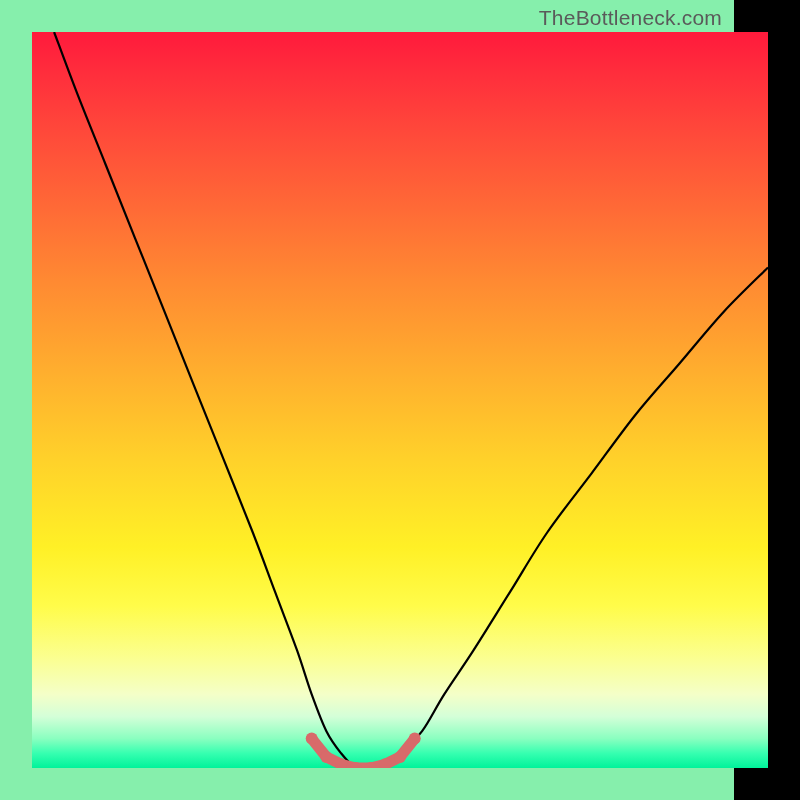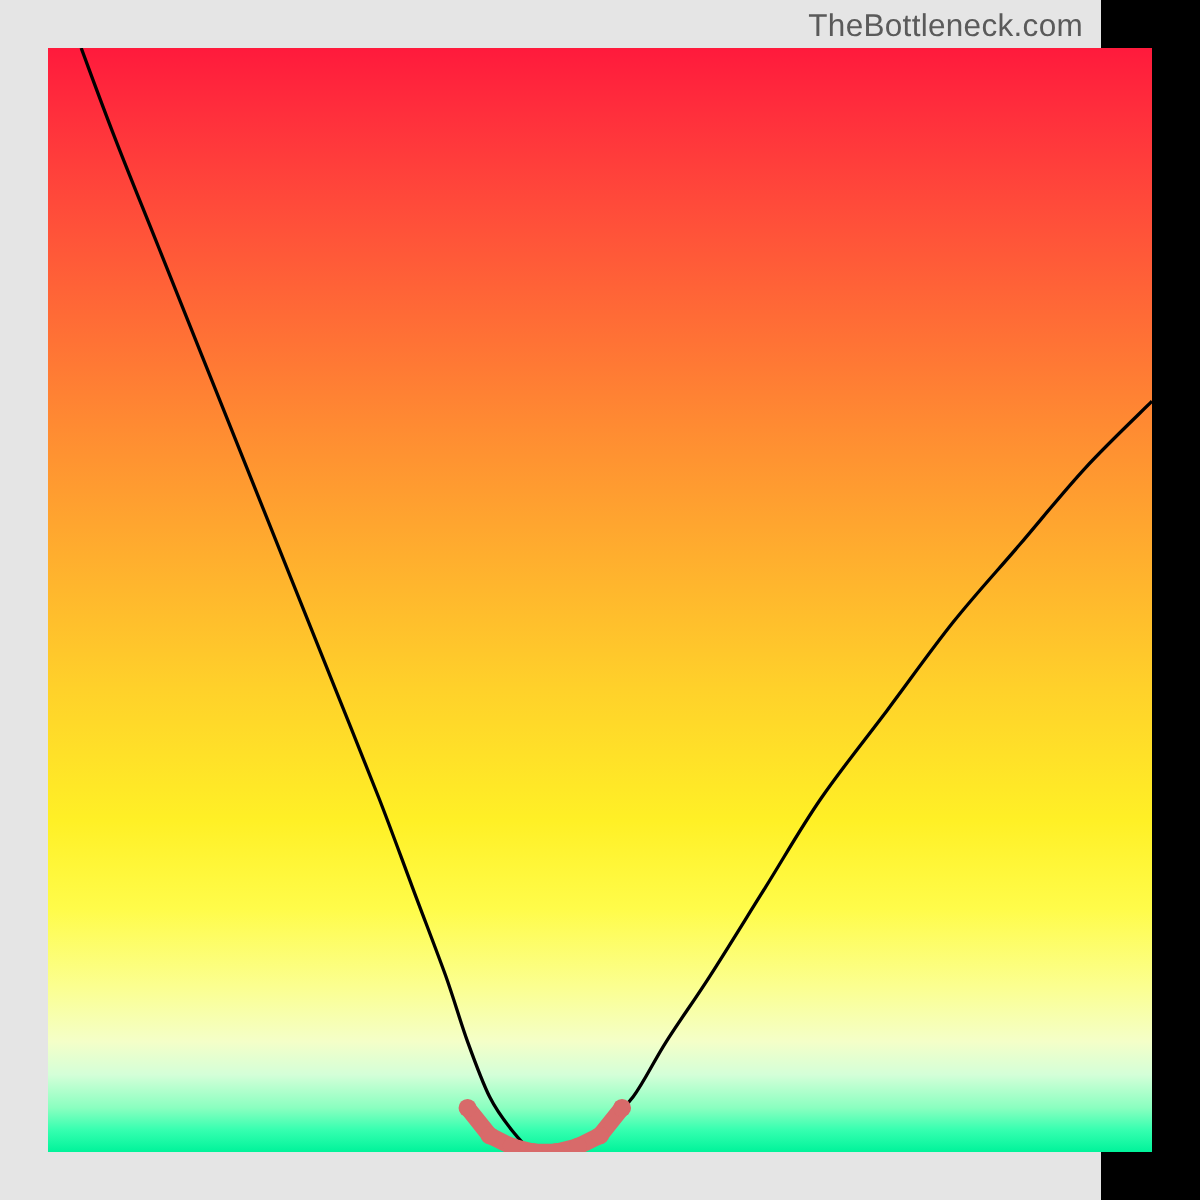--- a/index.html
+++ b/index.html
@@ -8,21 +8,21 @@
     width: 800px;
     height: 800px;
     background: #000;
     overflow: hidden;
     font-family: Arial, Helvetica, sans-serif;
   }
   .stage {
     position: relative;
     width: 734px;
     height: 800px;
-    background: #e5e5e5;
+    background: #86efac;
   }
   .plot-area {
     position: absolute;
     left: 32px;
     top: 32px;
     width: 736px;
     height: 736px;
     background: linear-gradient(to bottom,
       #ff1a3c 0%,
       #ff2f3c 6%,

